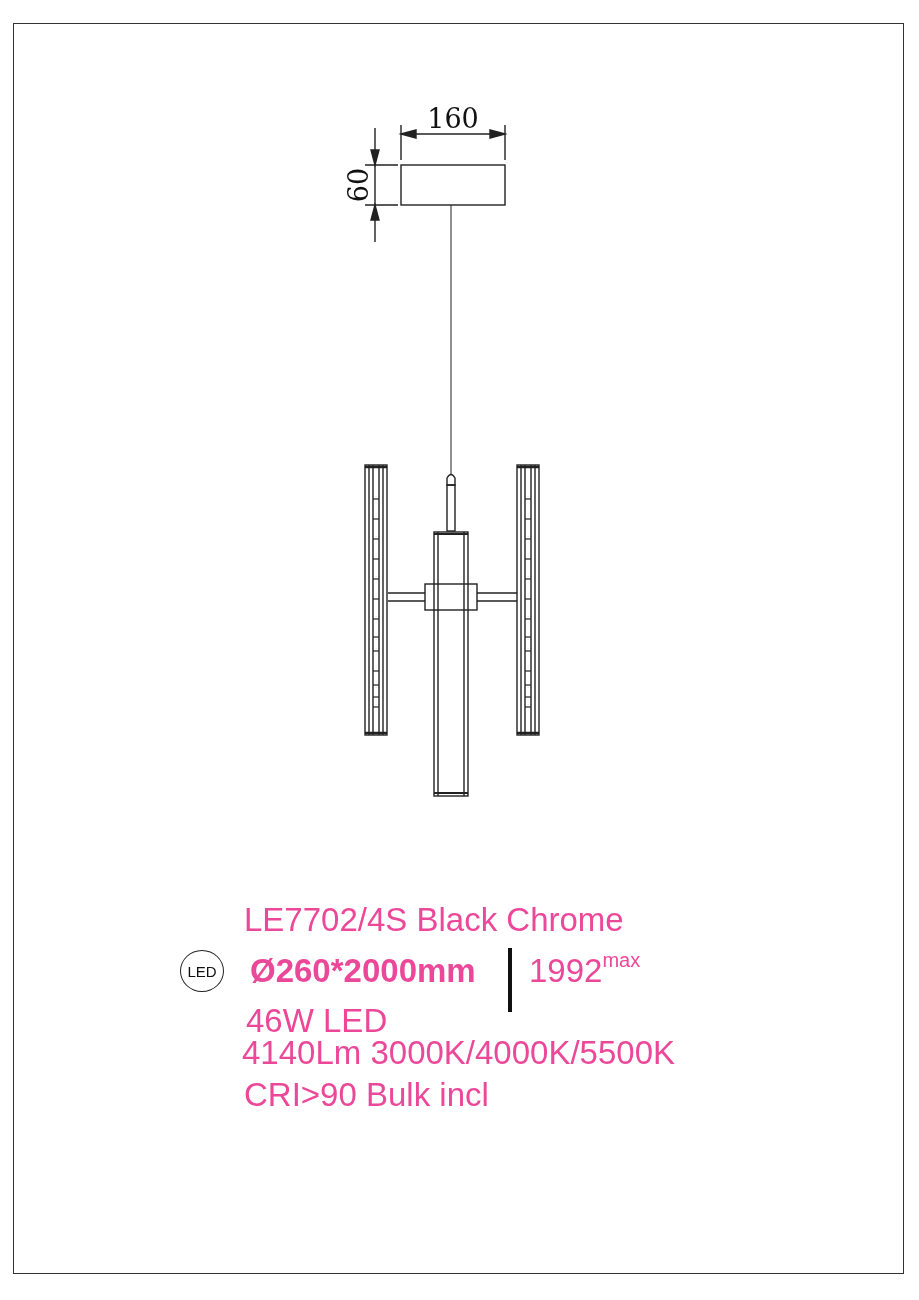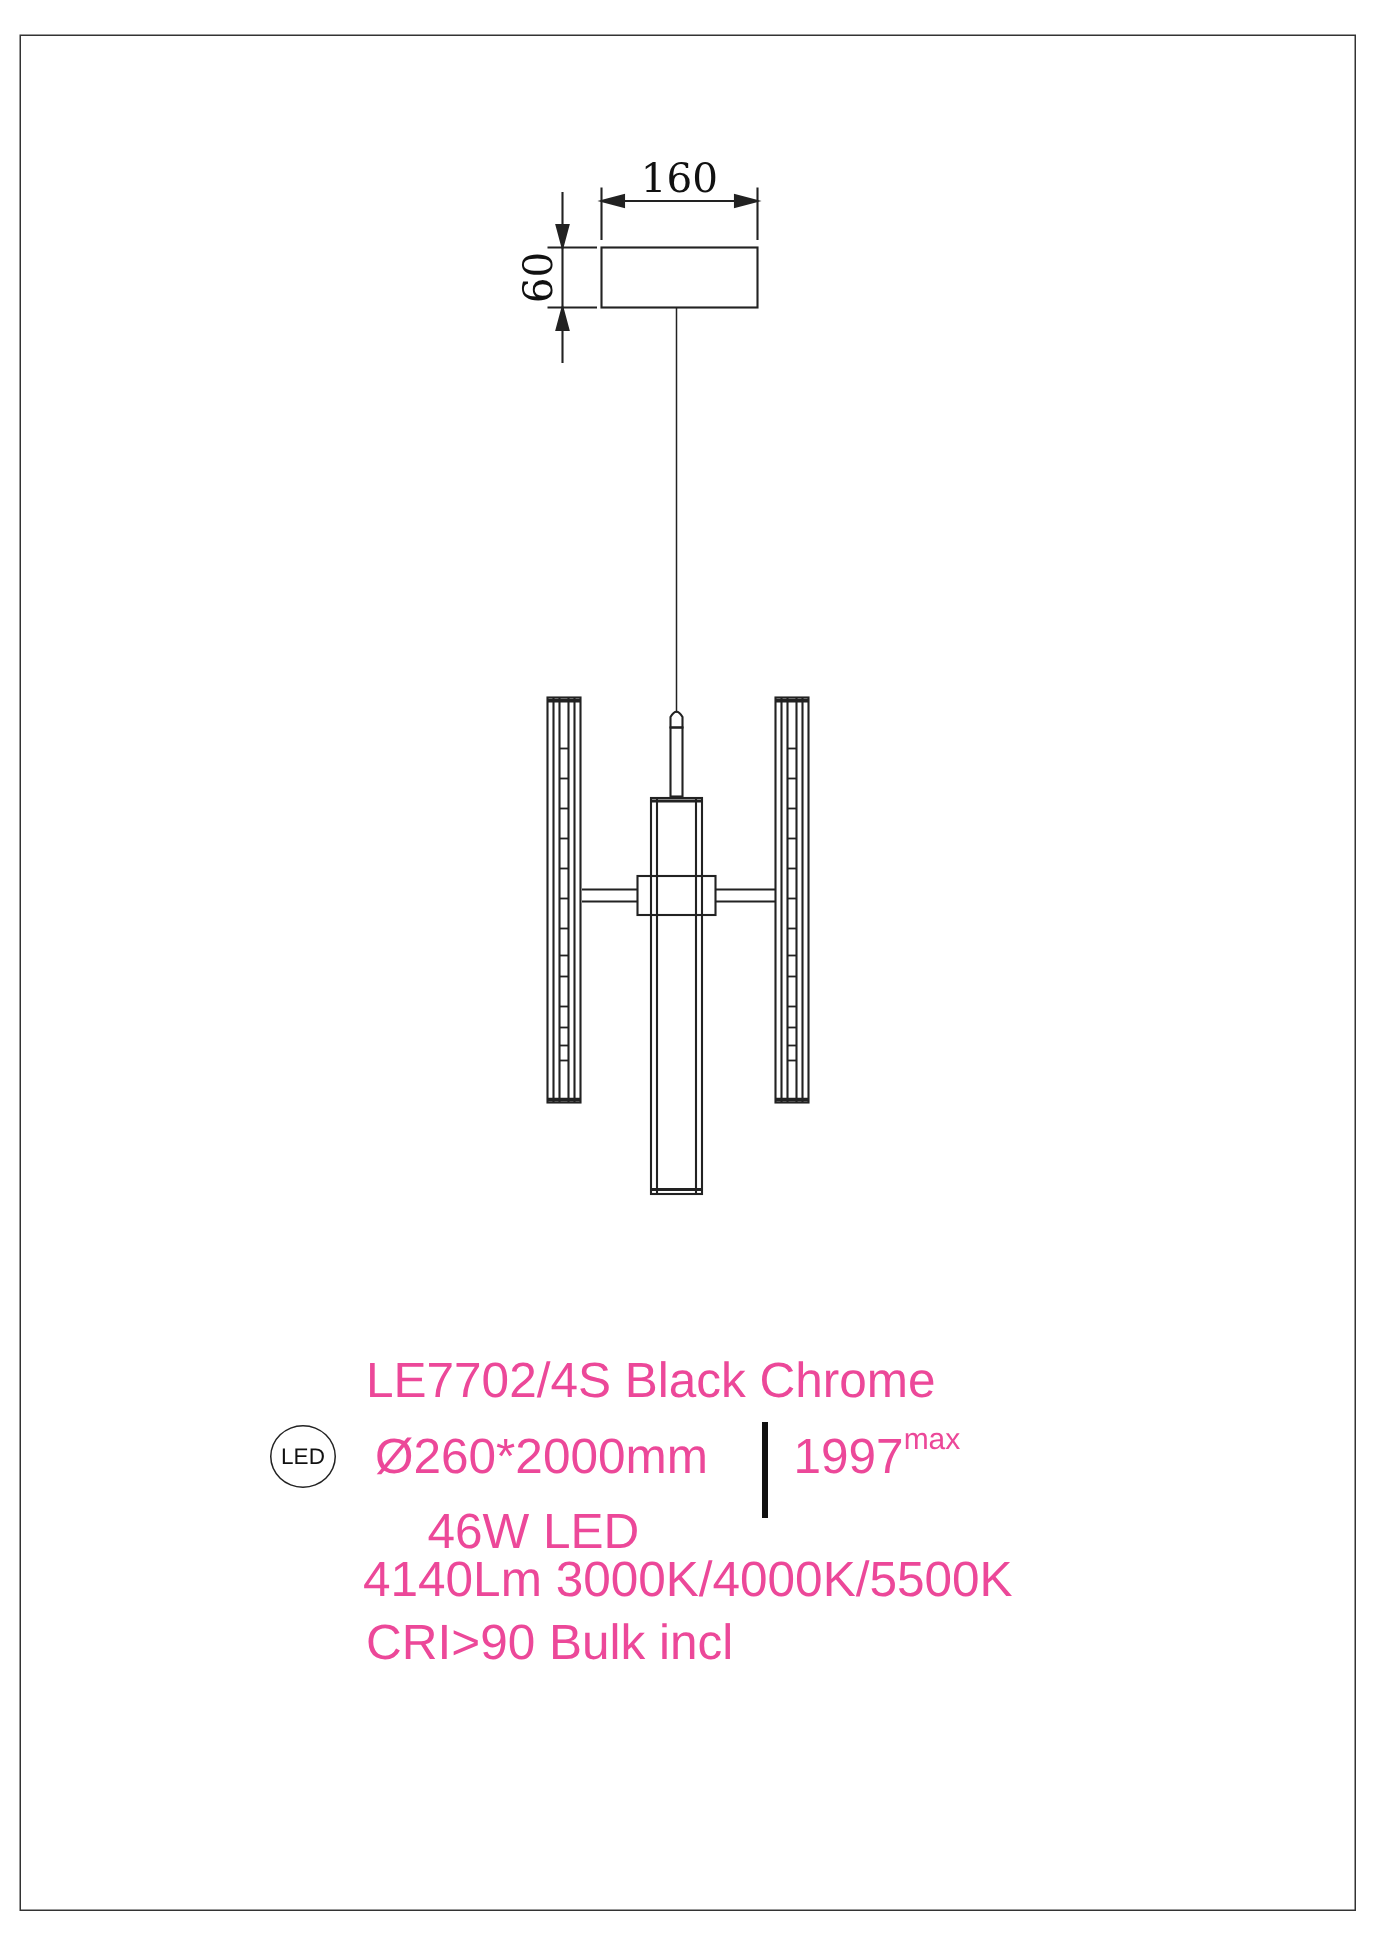--- a/index.html
+++ b/index.html
@@ -108,21 +108,21 @@
         <line x1="525" y1="697" x2="531" y2="697"></line>
       <line x1="373" y1="707" x2="379" y2="707"></line>
         <line x1="525" y1="707" x2="531" y2="707"></line>
     </g>
   </g>
   <text class="dimtext" x="453" y="128" text-anchor="middle">160</text>
   <text class="dimtext" x="0" y="0" text-anchor="middle" transform="translate(368,185) rotate(-90)">60</text>
 </svg>
 
 <div class="spec" style="left:244px; top:903px;">LE7702/4S Black Chrome</div>
-<div class="spec" style="left:250px; top:954px;"><span>Ø260*2000mm</span></div>
+<div class="spec" style="left:250px; top:954px;font-weight:bold;"><span>Ø260*2000mm</span></div>
 <div class="divider"></div>
-<div class="spec" style="left:529px; top:954px;"><span>1997</span><sup>max</sup></div>
+<div class="spec" style="left:529px; top:954px;"><span>1992</span><sup>max</sup></div>
 <div class="led-badge">
     <span>LED</span>
   </div>
-<div class="spec" style="left:246px; top:1004px;margin-left:39px;">46W LED</div>
+<div class="spec" style="left:246px; top:1004px;">46W LED</div>
 <div class="spec" style="left:242px; top:1036px;">4140Lm  3000K/4000K/5500K</div>
 <div class="spec" style="left:244px; top:1078px;">CRI&gt;90  Bulk  incl</div>
 
 </body></html>

